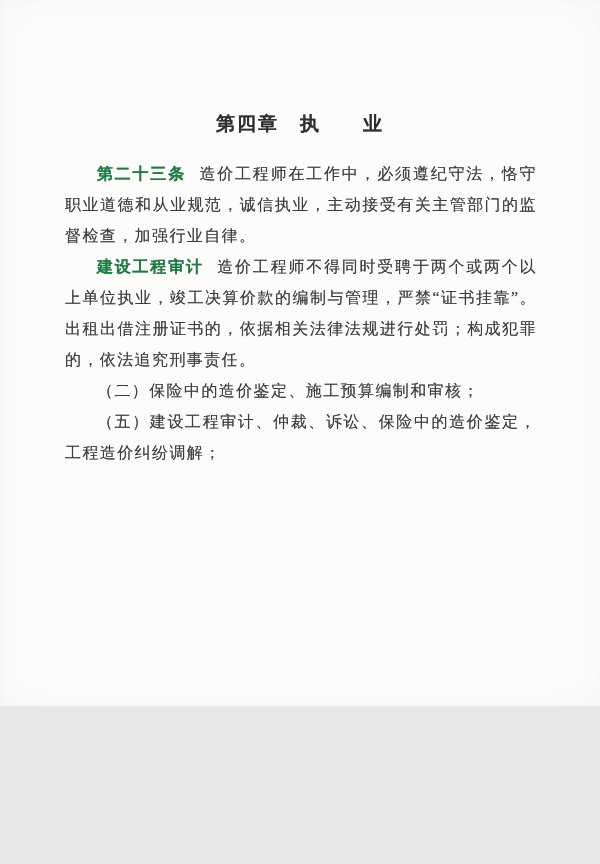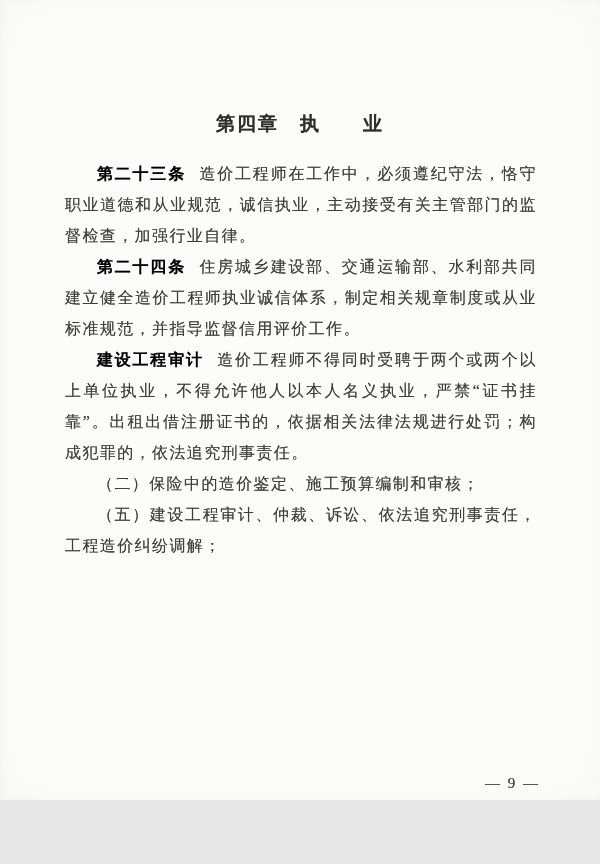--- a/index.html
+++ b/index.html
@@ -3,21 +3,21 @@
 <meta charset="utf-8">
 <style>
   html, body {
     margin: 0;
     padding: 0;
     background: #e8e8e8;
   }
   .page {
     position: relative;
     width: 600px;
-    height: 800px;
+    height: 706px;
     margin: 0 auto;
     background: #fcfcfb;
     overflow: hidden;
     font-family: "Liberation Serif", serif;
     box-shadow: inset 0 0 50px rgba(0,0,0,0.025), inset 3px 0 8px rgba(0,0,0,0.02);
   }
   .chapter-title {
     margin: 112px 0 0 0;
     text-align: center;
     font-size: 19px;
@@ -37,21 +37,21 @@
     letter-spacing: 1.4px;
     text-shadow: 0 0 0.6px rgba(70,70,70,0.6);
   }
   .doc-body p {
     margin: 0;
     padding: 0;
     text-indent: 2em;
   }
   .article-number {
     font-weight: bold;
-    color: #000000;
+    color: #15803d;
     margin-right: 0.85em;
   }
   .page-number {
     position: absolute;
     top: 775px;
     right: 60px;
     font-size: 15px;
     color: #3a3a3a;
     letter-spacing: 2px;
     text-shadow: 0 0 0.6px rgba(70,70,70,0.6);
@@ -71,31 +71,30 @@
 <body>
 
 <div class="page">
 
   <h1 class="chapter-title">第四章　执　　业</h1>
 
   <div class="doc-body">
 
     <p><span class="article-number">第二十三条</span><span>造价工程师在工作中，必须遵纪守法，恪守职业道德和从业规范，诚信执业，主动接受有关主管部门的监督检查，加强行业自律。</span></p>
 
-    <p><span class="article-number">第二十四条</span><span>住房城乡建设部、交通运输部、水利部共同建立健全造价工程师执业诚信体系，制定相关规章制度或从业标准规范，并指导监督信用评价工作。</span></p>
 
-    <p><span class="article-number">建设工程审计</span><span>造价工程师不得同时受聘于两个或两个以上单位执业，不得允许他人以本人名义执业，严禁“证书挂靠”。出租出借注册证书的，依据相关法律法规进行处罚；构成犯罪的，依法追究刑事责任。</span></p>
+    <p><span class="article-number">建设工程审计</span><span>造价工程师不得同时受聘于两个或两个以上单位执业，竣工决算价款的编制与管理，严禁“证书挂靠”。出租出借注册证书的，依据相关法律法规进行处罚；构成犯罪的，依法追究刑事责任。</span></p>
 
 
 
     <p><span>（二）保险中的造价鉴定、施工预算编制和审核；</span></p>
 
 
 
-    <p><span>（五）建设工程审计、仲裁、诉讼、依法追究刑事责任，工程造价纠纷调解；</span></p>
+    <p><span>（五）建设工程审计、仲裁、诉讼、保险中的造价鉴定，工程造价纠纷调解；</span></p>
 
   </div>
 
   <div class="page-number">— 9 —</div>
 
   <div class="scan-speck"></div>
 
 </div>
 
 </body></html>

